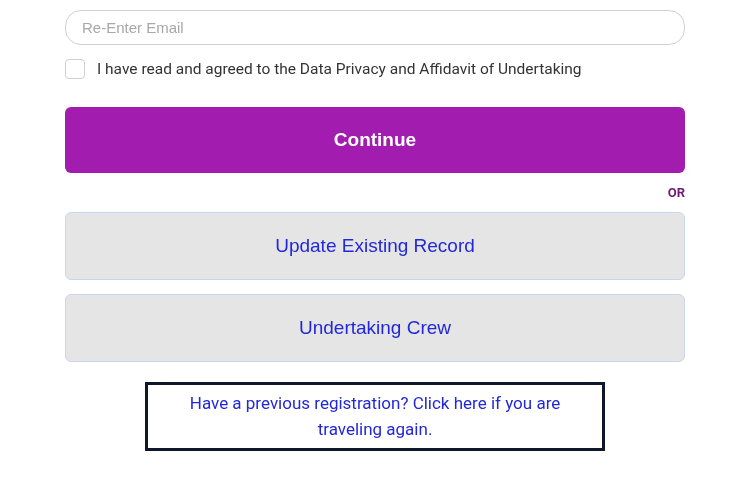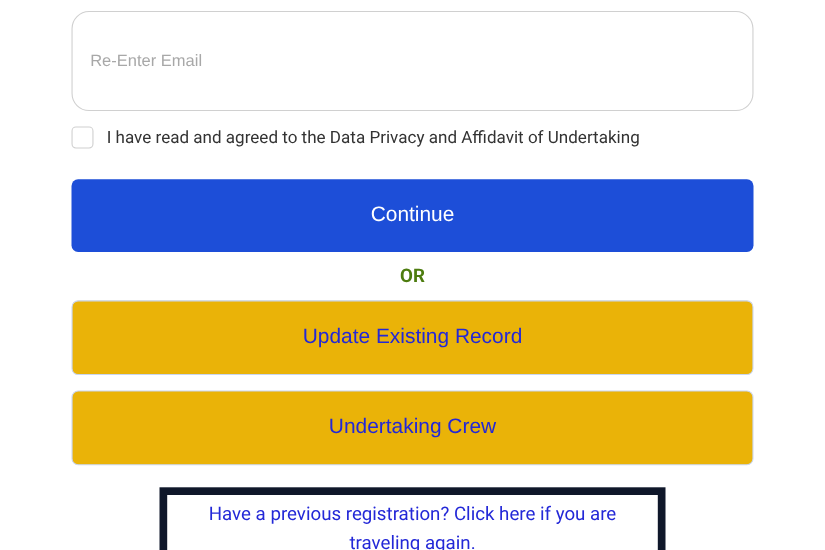--- a/index.html
+++ b/index.html
@@ -8,21 +8,21 @@
       box-sizing: border-box;
     }
     body {
       font-family: -apple-system, BlinkMacSystemFont, "Segoe UI", Roboto, sans-serif;
       background: #fff;
       width: 750px;
       padding: 10px 65px 15px 65px;
     }
     .input-field {
       width: 100%;
-      padding: 36px 16px;
+      padding: 8px 16px;
       font-size: 15px;
       border: 1px solid #d0d0d0;
       border-radius: 16px;
       color: #333;
       outline: none;
     }
     .input-field::placeholder {
       color: #a8a8a8;
     }
     .checkbox-row {
@@ -41,49 +41,49 @@
       cursor: pointer;
       flex-shrink: 0;
     }
     .checkbox-label {
       font-size: 15.5px;
       color: #333;
     }
     .btn-primary {
       width: 100%;
       padding: 22px;
-      background: #1d4ed8;
+      background: #a21caf;
       color: #fff;
       border: none;
       border-radius: 6px;
       font-size: 19px;
-      font-weight: 400;
+      font-weight: 700;
       cursor: pointer;
     }
     .or-divider {
-      text-align: center;
-      font-size: 17px;
+      text-align: right;
+      font-size: 13px;
       font-weight: 700;
-      color: #4d7c0f;
+      color: #701a75;
       margin: 12px 0;
     }
     .btn-secondary {
       width: 100%;
       padding: 22px;
-      background: #eab308;
+      background: #e5e5e5;
       color: #2328d7;
       border: 1px solid #c9d6f0;
       border-radius: 6px;
       font-size: 19px;
       font-weight: 500;
       cursor: pointer;
       margin-bottom: 14px;
     }
     .highlight-box {
-      border: 7px solid #0f172a;
+      border: 3px solid #0f172a;
       padding: 6px 30px;
       margin: 6px 80px 0 80px;
       text-align: center;
     }
     .highlight-link {
       color: #2328d7;
       font-size: 17px;
       line-height: 1.5;
       cursor: pointer;
     }

